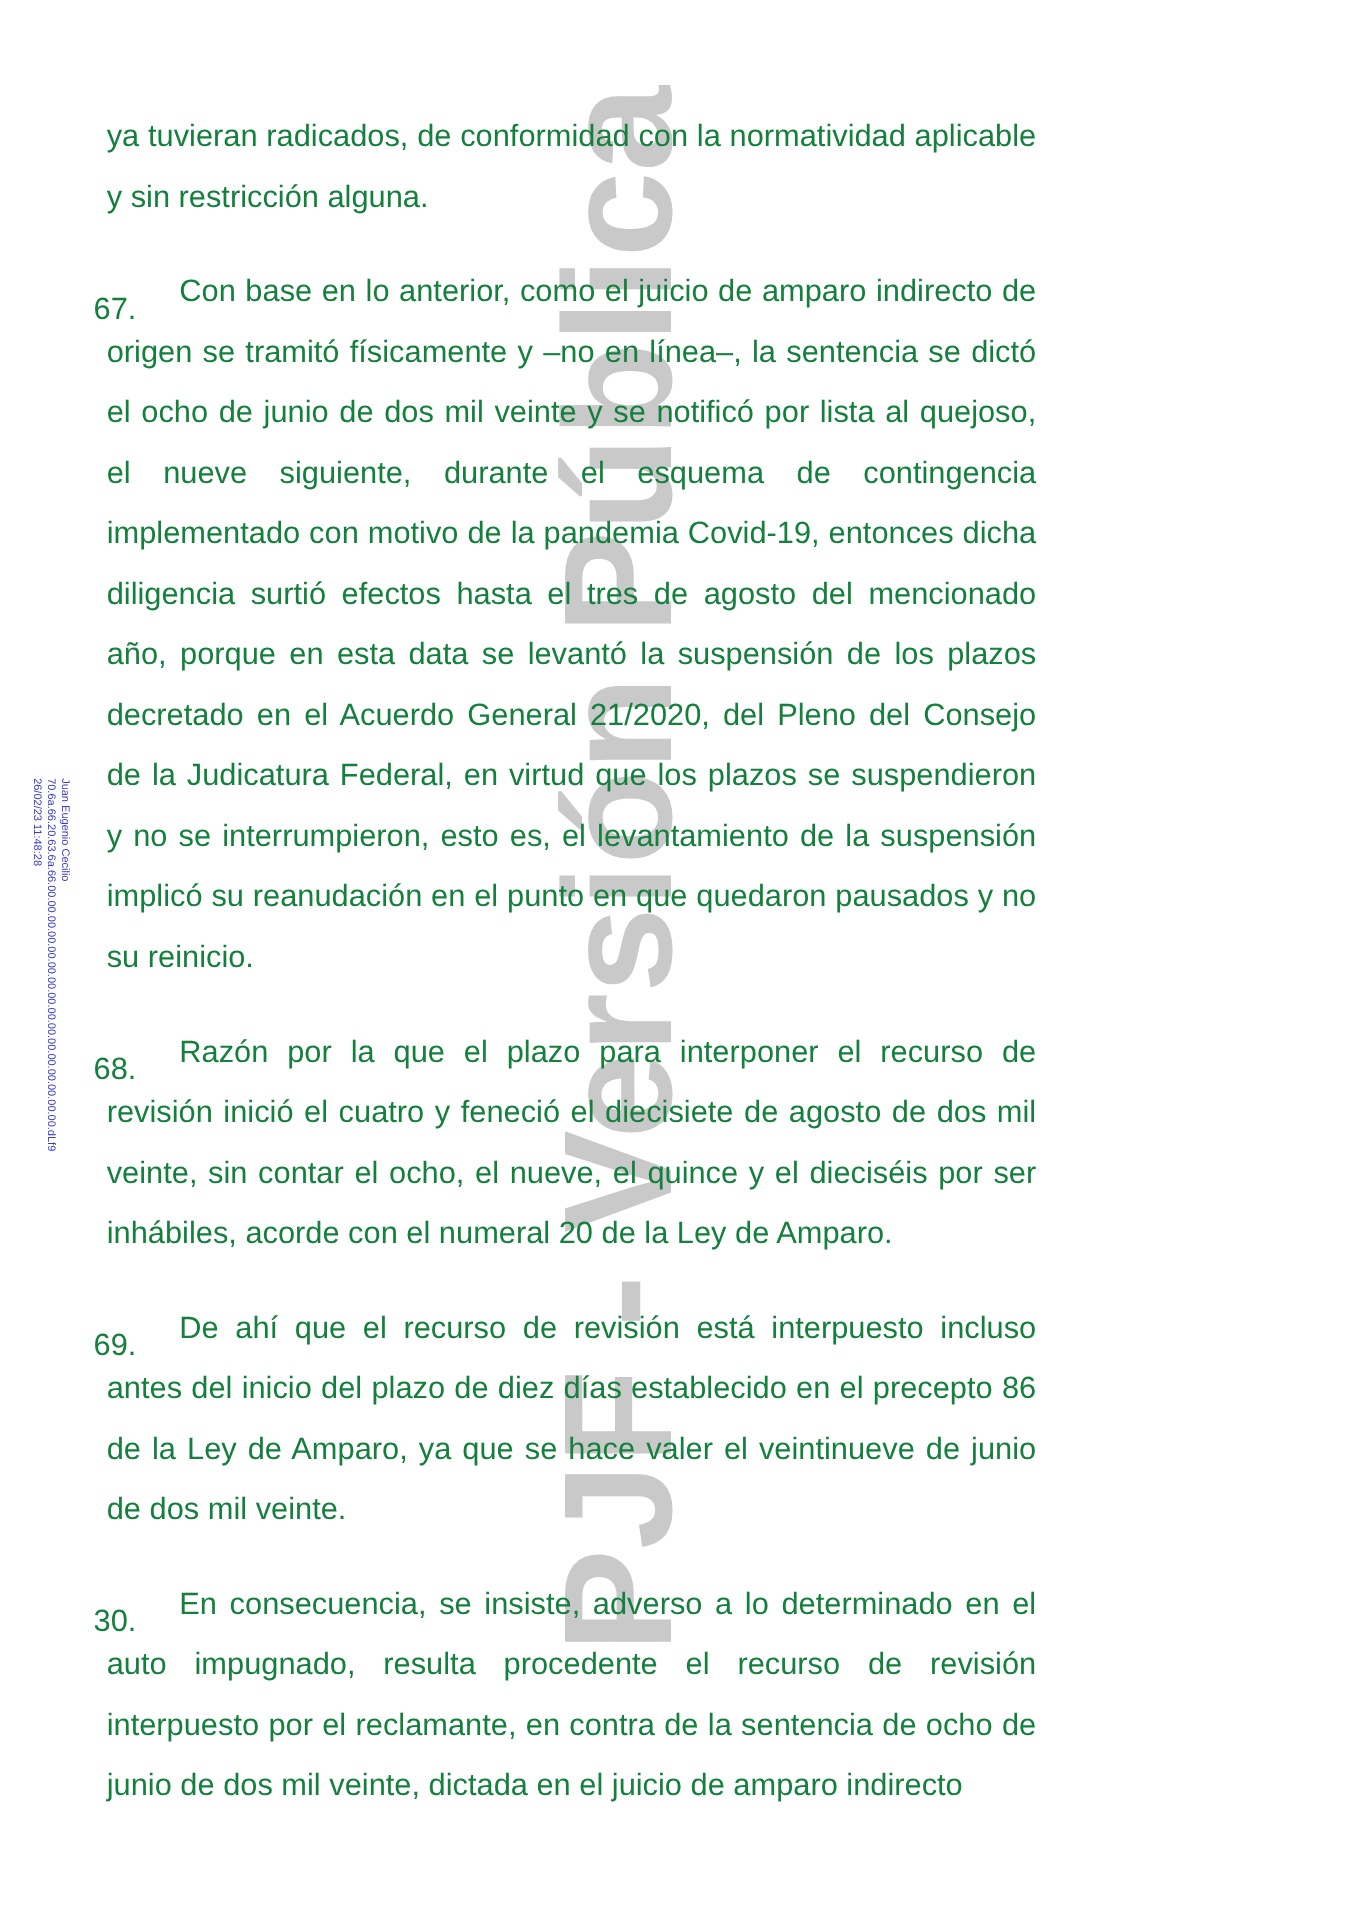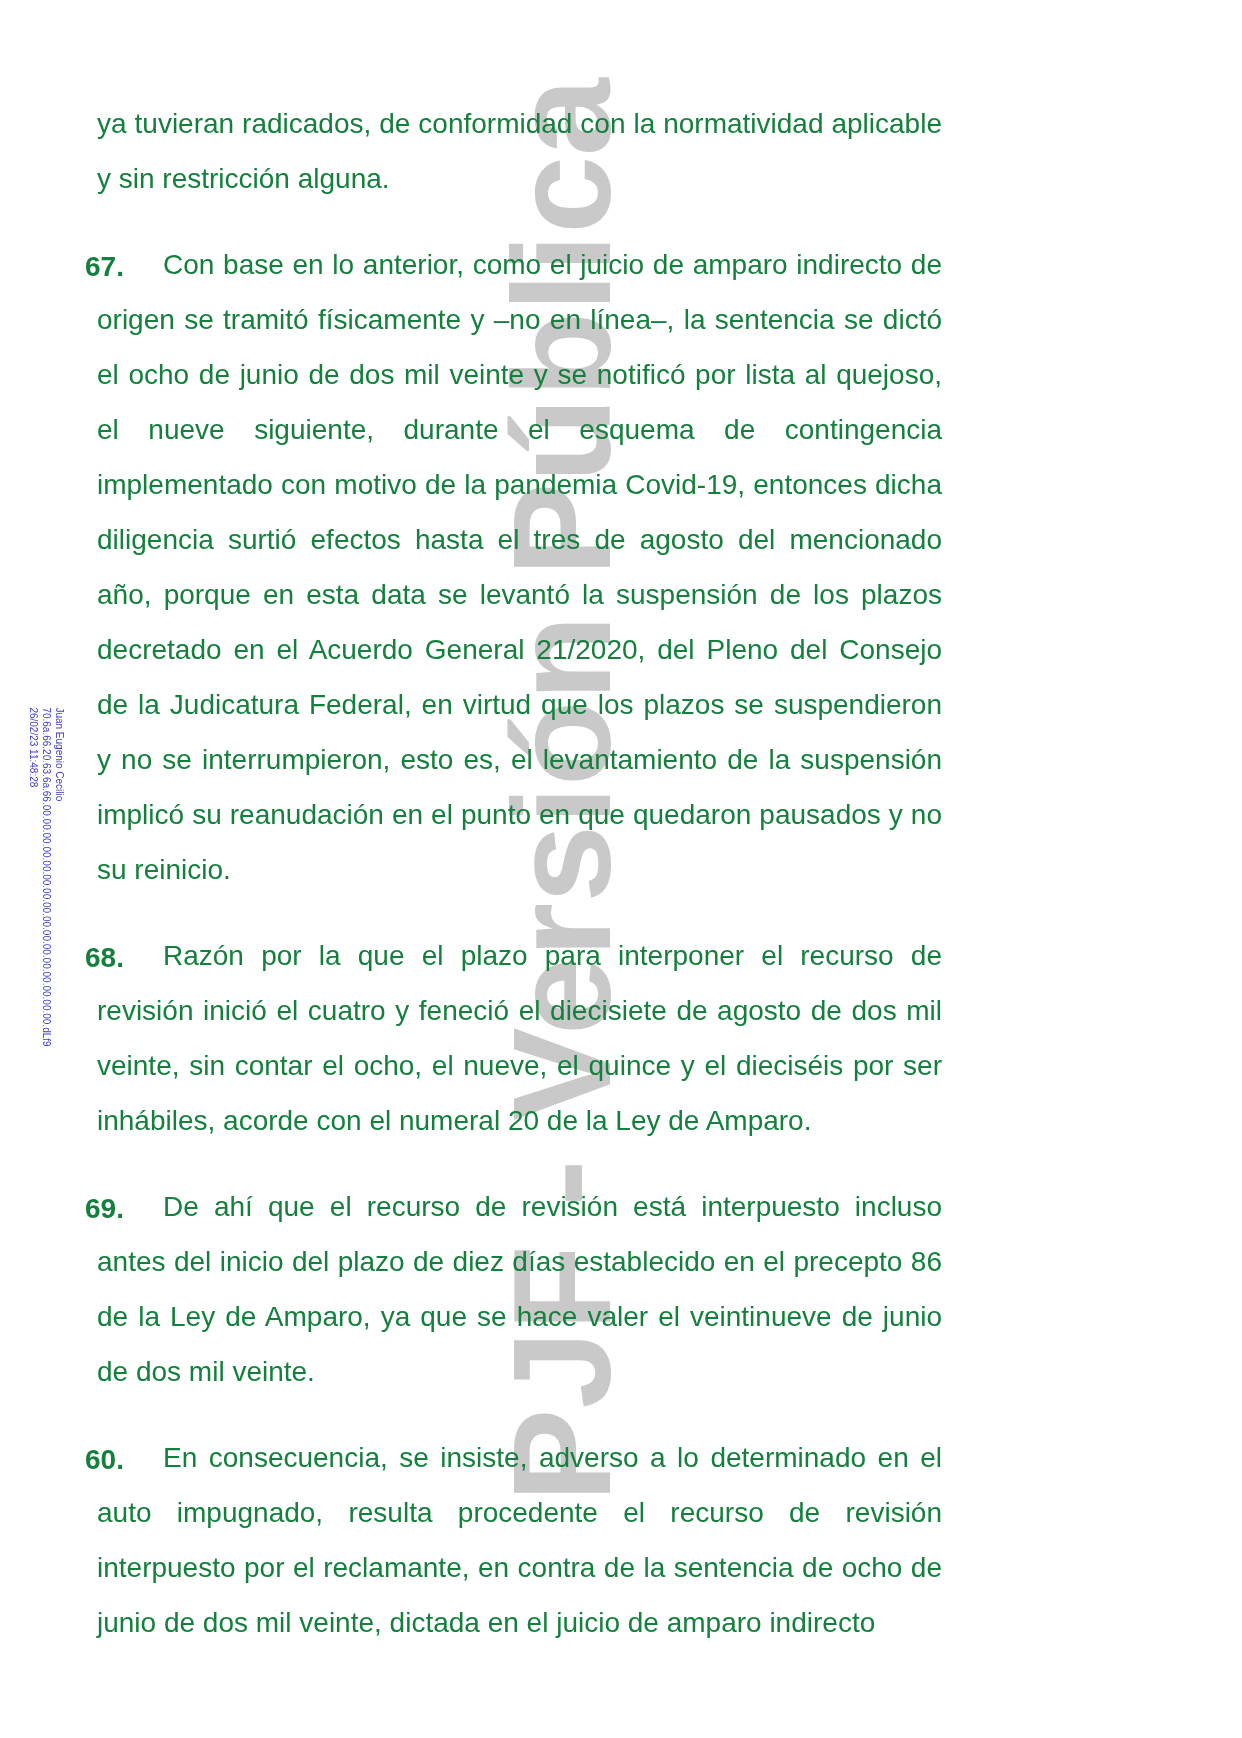--- a/index.html
+++ b/index.html
@@ -57,23 +57,23 @@
     text-align: justify;
   }
   .para {
     position: relative;
     margin-bottom: 31px;
   }
   .para.numbered { text-indent: 66px; }
   .para .num {
     position: absolute;
     left: -12px;
-    top: 2px;
+    top: 16px;
     text-indent: 0;
-    font-weight: bold;
+    font-weight: normal;
   }
   .seg-bold { font-weight: normal; }
 </style>
 </head>
 <body>
 
 <div class="page">
 
   <div class="watermark" style="color: rgb(201, 201, 201);">PJF - Versión Pública</div>
 
@@ -81,16 +81,16 @@
     <div>Juan Eugenio Cecilio</div>
     <div>70.6a.66.20.63.6a.66.00.00.00.00.00.00.00.00.00.00.00.00.00.00.00.00.dLf9</div>
     <div>26/02/23 11:48:28</div>
   </div>
 
   <div class="content" id="paragraphs">
       <div class="para"><span>ya tuvieran radicados, de conformidad con la normatividad aplicable y sin restricción alguna.</span></div>
       <div class="para numbered"><span class="num">67.</span><span>Con base en lo anterior, como el juicio de amparo indirecto de origen se tramitó </span><span class="seg-bold">físicamente y –no en línea–,</span><span> la sentencia se dictó el ocho de junio de dos mil veinte y se notificó por lista al quejoso, el nueve siguiente, durante el esquema de contingencia implementado con motivo de la pandemia Covid-19, entonces dicha diligencia surtió efectos hasta el tres de agosto del mencionado año, porque en esta data se levantó la suspensión de los plazos decretado en el Acuerdo General 21/2020, del Pleno del Consejo de la Judicatura Federal, en virtud que los plazos se suspendieron y no se interrumpieron, esto es, el levantamiento de la suspensión implicó su reanudación en el punto en que quedaron pausados y no su reinicio.</span></div>
       <div class="para numbered"><span class="num">68.</span><span>Razón por la que el plazo para interponer el recurso de revisión inició el cuatro y feneció el diecisiete de agosto de dos mil veinte, sin contar el ocho, el nueve, el quince y el dieciséis por ser inhábiles, acorde con el numeral 20 de la Ley de Amparo.</span></div>
       <div class="para numbered"><span class="num">69.</span><span>De ahí que el recurso de revisión está interpuesto incluso antes del inicio del plazo de diez días establecido en el precepto 86 de la Ley de Amparo, ya que se hace valer el veintinueve de junio de dos mil veinte.</span></div>
-      <div class="para numbered"><span class="num">60.</span><span>En consecuencia, se insiste, adverso a lo determinado en el auto impugnado, resulta procedente el recurso de revisión interpuesto por el reclamante, en contra de la sentencia de ocho de junio de dos mil veinte, dictada en el juicio de amparo indirecto</span></div>
+      <div class="para numbered"><span class="num">30.</span><span>En consecuencia, se insiste, adverso a lo determinado en el auto impugnado, resulta procedente el recurso de revisión interpuesto por el reclamante, en contra de la sentencia de ocho de junio de dos mil veinte, dictada en el juicio de amparo indirecto</span></div>
     </div>
 
 </div>
 
 </body></html>

